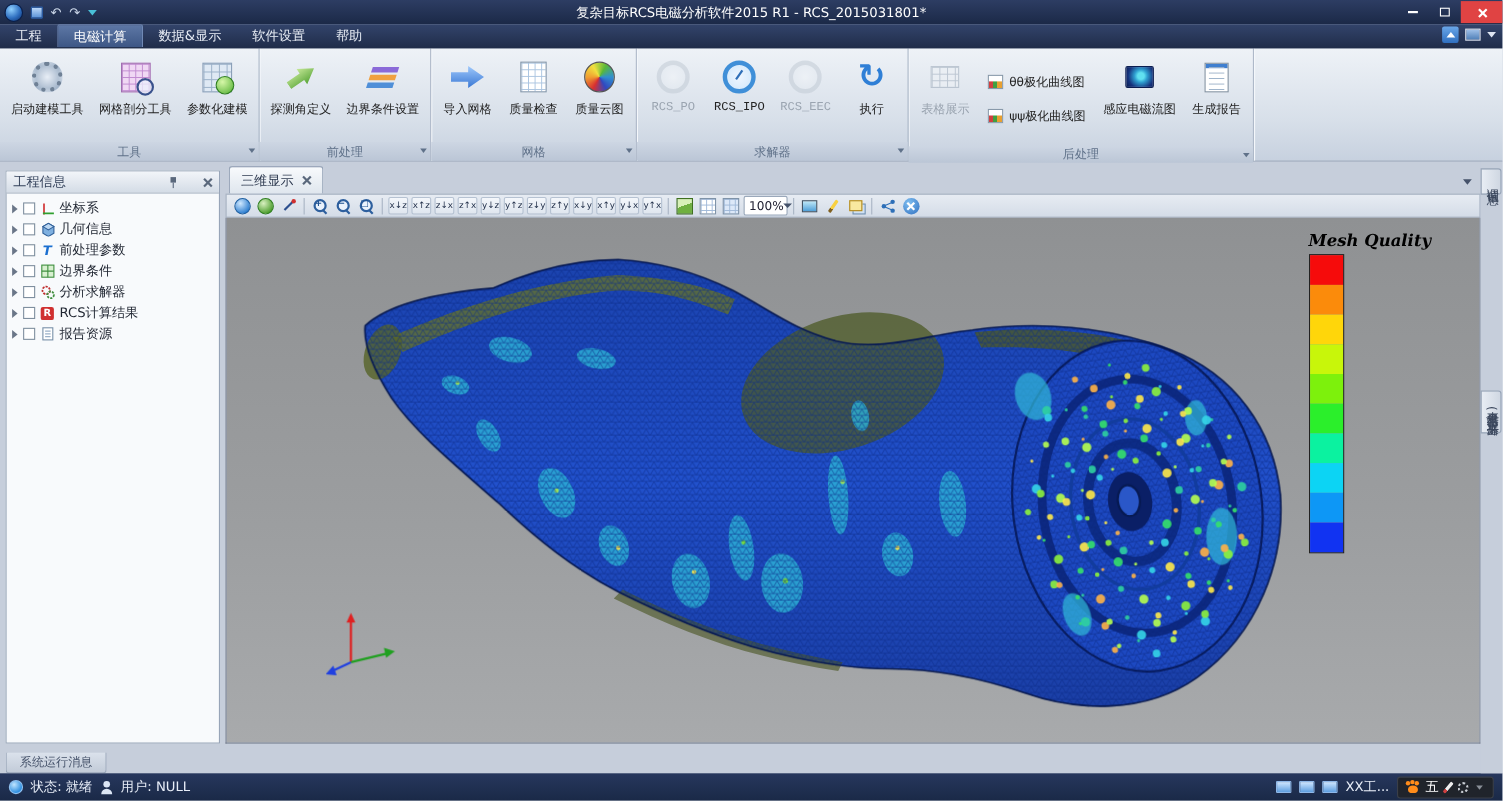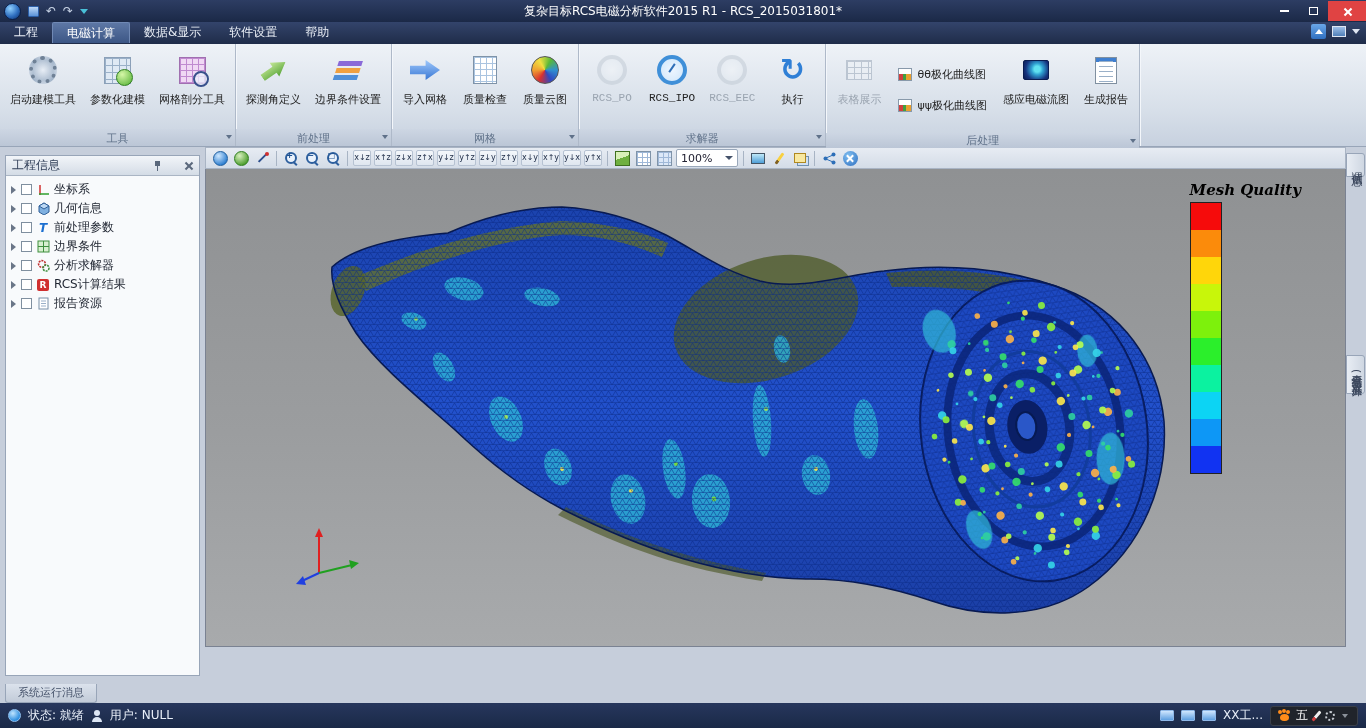--- a/index.html
+++ b/index.html
@@ -108,21 +108,21 @@
 .axp::before{content:"";position:absolute;left:1px;top:5px;width:11px;height:2px;background:#2c4f8e;transform:rotate(-45deg);}
 .axp::after{content:"";position:absolute;right:0;top:0;width:4px;height:4px;background:#d03030;border-radius:50%;}
 .mag{position:relative;width:13px;height:13px;}
 .mag::before{content:"";position:absolute;left:0;top:0;width:8px;height:8px;border:2px solid #2d5f9e;border-radius:50%;background:#eaf2fc;}
 .mag::after{content:"";position:absolute;left:9px;top:9px;width:5px;height:2px;background:#2d5f9e;transform:rotate(45deg);transform-origin:0 0;}
 .mag .sign{position:absolute;left:1px;top:0px;width:8px;text-align:center;font-size:8px;font-weight:bold;color:#1d4f8e;line-height:8px;}
 .axbtn{font-size:8px;line-height:1;color:#22304a;width:18px;height:16px;background:linear-gradient(#f4f7fb,#dfe6ef);border:1px solid #b6c2d2;display:flex;align-items:center;justify-content:center;border-radius:2px;white-space:nowrap;}
 .vc{width:15px;height:15px;background:linear-gradient(160deg,#d8f0b8 0 45%,#6fb040 45%);border:1px solid #3f7020;}
 .gr{width:15px;height:15px;background:#fff;border:1px solid #7f93a8;background-image:linear-gradient(#9fb8d8 1px,transparent 1px),linear-gradient(90deg,#9fb8d8 1px,transparent 1px);background-size:5px 5px;}
 .gr.alt{background-color:#dce8f8;}
-.zoom-select{width:62px;height:18px;background:#fff;border:1px solid #9aa8ba;font-size:11px;color:#223;display:flex;align-items:center;justify-content:space-between;padding:0 4px;}
+.zoom-select{width:40px;height:18px;background:#fff;border:1px solid #9aa8ba;font-size:11px;color:#223;display:flex;align-items:center;justify-content:space-between;padding:0 4px;}
 .zs-caret{width:0;height:0;border-left:4px solid transparent;border-right:4px solid transparent;border-top:4px solid #45526a;}
 .mon2{width:14px;height:11px;border:1px solid #456;background:linear-gradient(#bfe8f8,#4f9fd8);}
 .pen{width:3px;height:13px;background:linear-gradient(#f8d040 70%,#806020 70%);transform:rotate(35deg);border-radius:1px;}
 .lay{width:12px;height:10px;border:1px solid #b08820;background:#f8e8a0;box-shadow:3px 3px 0 -1px #cfe0f4,3px 3px 0 0 #7090b0;}
 .closeBtn{width:15px;height:15px;border-radius:50%;background:radial-gradient(circle at 35% 30%,#7fbef0,#2f6fc0);position:relative;}
 .closeBtn::before,.closeBtn::after{content:"";position:absolute;left:6.5px;top:3px;width:2px;height:9px;background:#fff;}
 .closeBtn::before{transform:rotate(45deg);} .closeBtn::after{transform:rotate(-45deg);}
 
 .viewport{flex:0 0 478px;position:relative;background:linear-gradient(180deg,#8f9193,#9b9d9f 55%,#a8aaac);border:1px solid #7a8292;border-top:none;overflow:hidden;}
 .viewport svg.scene{position:absolute;left:0;top:0;}
@@ -202,29 +202,29 @@
     <div class="rgroup">
       <div class="rgroup-body">
         <div class="rbtn">
           <span class="ricon-box">
               <span class="icon-gear"></span>
             </span>
           <span class="rlabel">启动建模工具</span>
         </div>
         <div class="rbtn">
           <span class="ricon-box">
+              <span class="icon-meshtool"></span>
+            </span>
+          <span class="rlabel">网格剖分工具</span>
+        </div>
+        <div class="rbtn">
+          <span class="ricon-box">
               <span class="icon-param"></span>
             </span>
           <span class="rlabel">参数化建模</span>
-        </div>
-        <div class="rbtn">
-          <span class="ricon-box">
-              <span class="icon-meshtool"></span>
-            </span>
-          <span class="rlabel">网格剖分工具</span>
         </div>
       </div>
       <div class="rgroup-caption">
           <span>工具</span>
           <span class="cap-arrow"></span>
         </div>
     </div>
 
     <div class="rgroup">
       <div class="rgroup-body">
@@ -427,20 +427,27 @@
                 </svg>
               </span>
             <span class="tree-label">报告资源</span>
           </div>
         </div>
       </div>
       <div class="msg-tab">系统运行消息</div>
     </div>
 
     <div class="main">
+      <div class="doc-tabs">
+        <div class="doc-tab">
+          <span>三维显示</span>
+          <span class="tab-x"></span>
+        </div>
+        <span class="tabstrip-caret"></span>
+      </div>
 
       <div class="vp-toolbar">
         <span class="tbtn">
             <span class="orb"></span>
           </span>
         <span class="tbtn">
             <span class="orbg"></span>
           </span>
         <span class="tbtn">
             <span class="axp"></span>

